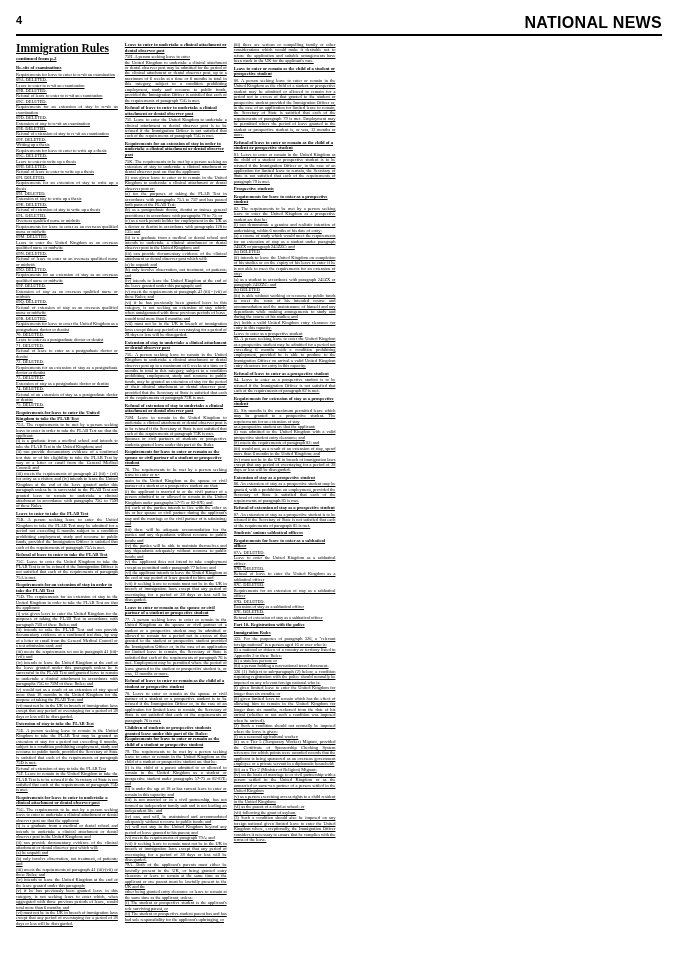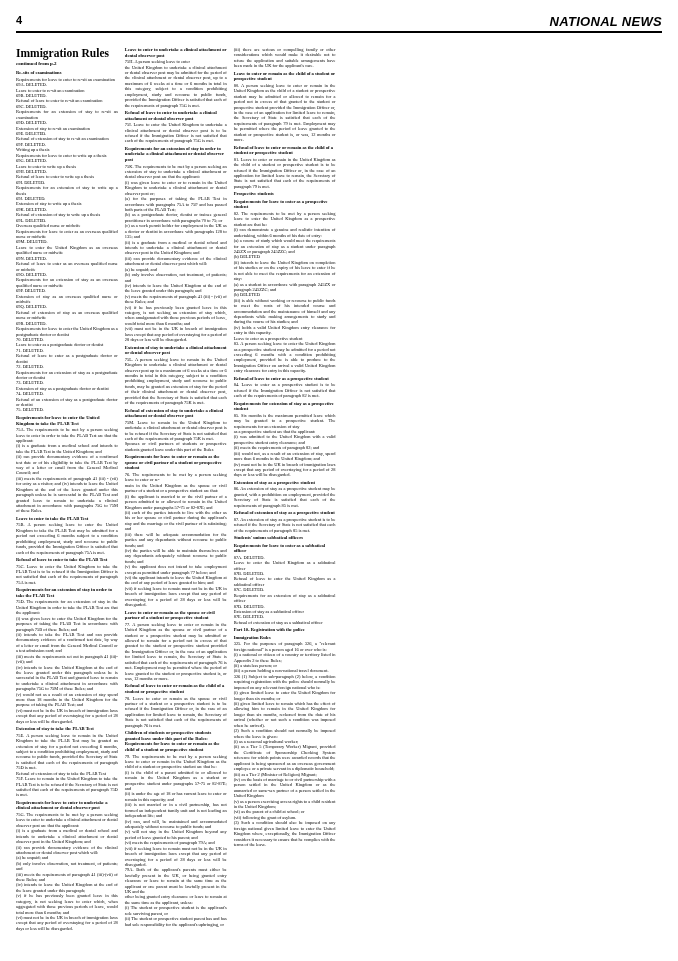--- a/index.html
+++ b/index.html
@@ -6,31 +6,31 @@
   body{
     width:678px;height:961px;
     background:#ffffff;
     font-family:"Liberation Serif", serif;
     color:#000;
     overflow:hidden;
   }
   .page{position:relative;width:678px;height:961px;box-sizing:border-box;padding:14px 16px 8px 16px;}
   .topbar{display:flex;align-items:flex-start;justify-content:space-between;border-bottom:2px solid #000;padding-bottom:2px;}
   .folio{font-family:"Liberation Sans",sans-serif;font-size:11px;font-weight:bold;}
-  .masthead{font-family:"Liberation Sans",sans-serif;font-size:13px;font-weight:bold;letter-spacing:0.3px;font-style:italic;}
+  .masthead{font-family:"Liberation Sans",sans-serif;font-size:16px;font-weight:bold;letter-spacing:0.3px;}
   .columns{
-    margin-top:14px;
+    margin-top:6px;
     column-count:6;
     column-gap:7px;
     column-fill:auto;
     height:885px;
     font-size:4.45px;
     line-height:1.22;
     text-align:justify;
-    -webkit-hyphens:auto;hyphens:auto;
+    -webkit-hyphens:auto;hyphens:auto;text-decoration:underline;
   }
   .headline{
     font-family:"Liberation Serif",serif;
     font-weight:bold;
     font-size:11.5px;
     line-height:1.05;
     margin:0 0 2px 0;
     text-align:left;
   }
   .contfrom{font-weight:bold;font-size:5px;margin:0 0 3px 0;text-align:left;}

